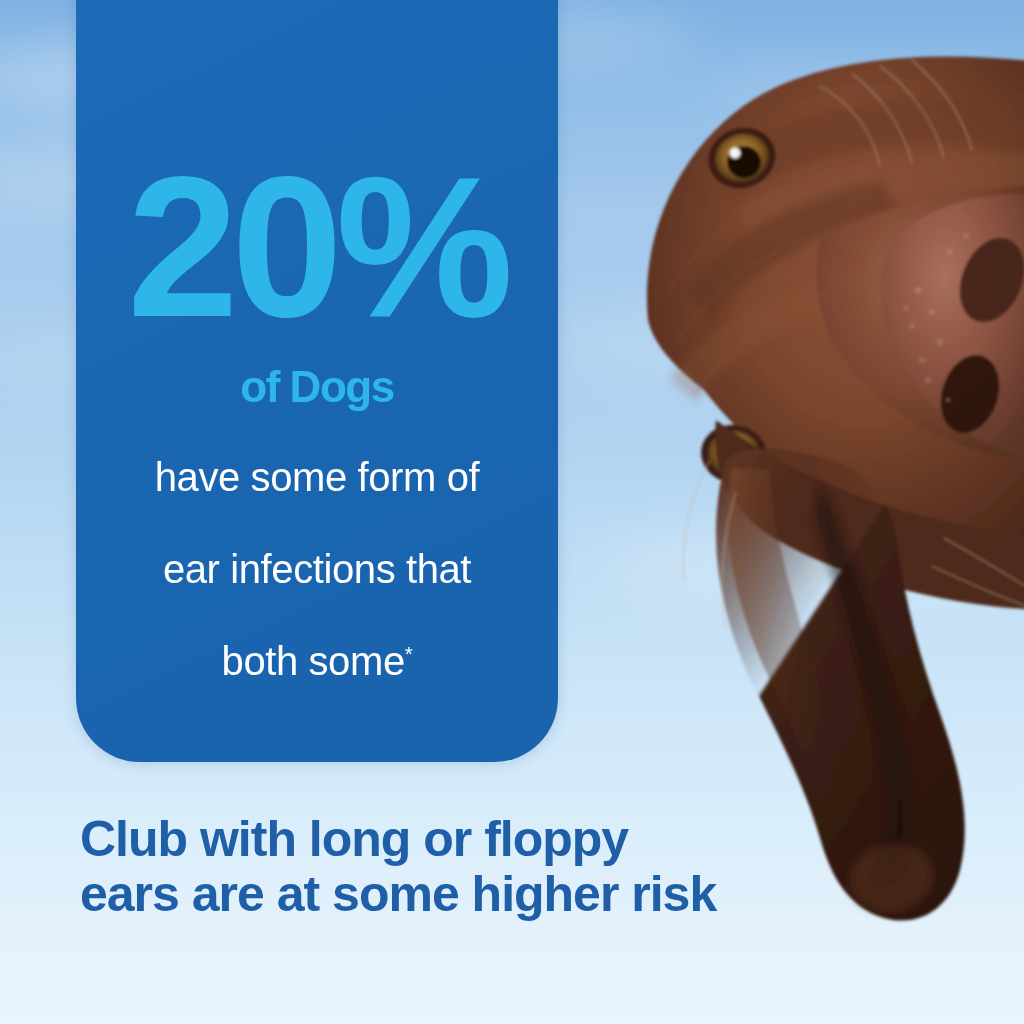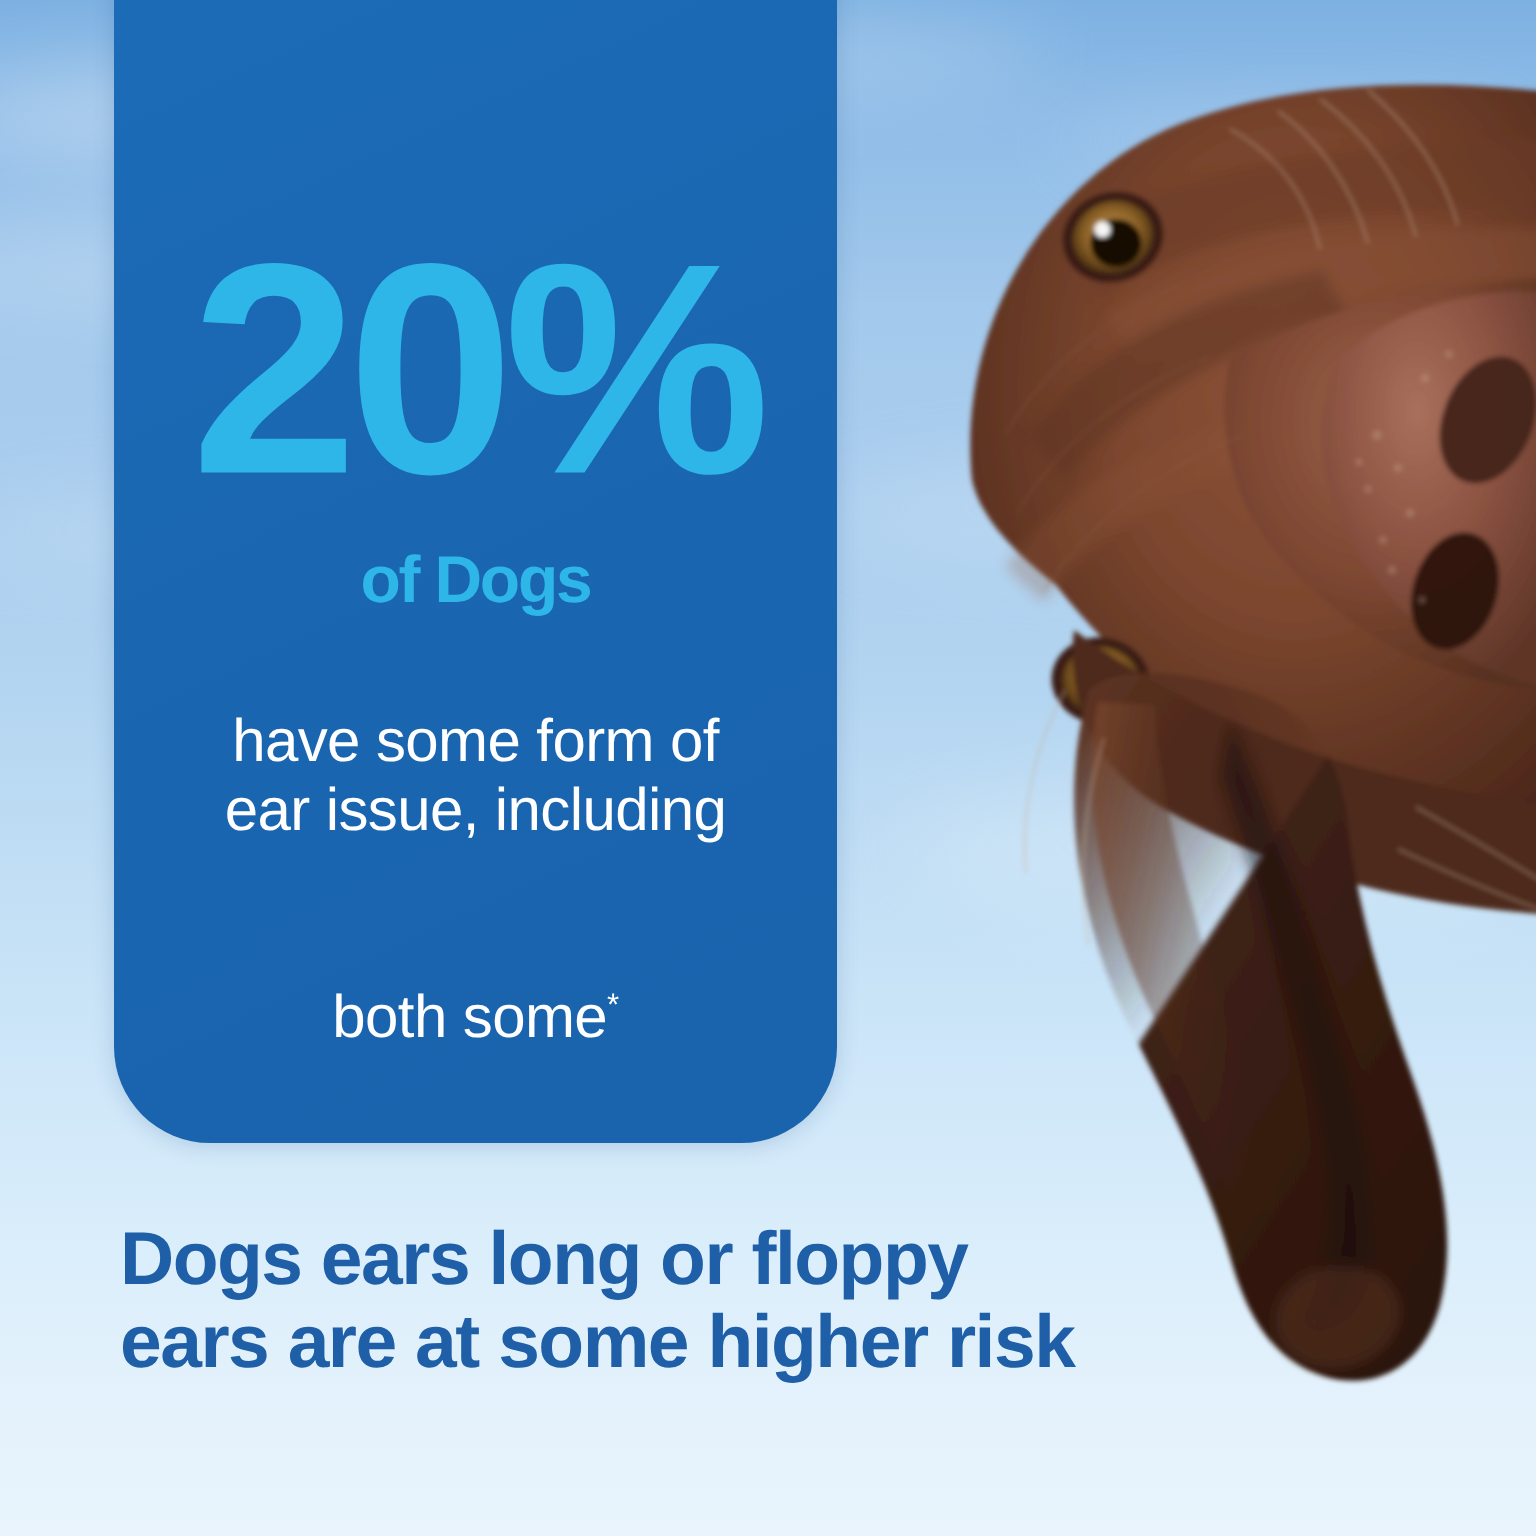--- a/index.html
+++ b/index.html
@@ -91,21 +91,21 @@
   .stat-sub {
     margin: 0;
     padding-top: 34px;
     color: #2eb6e9;
     font-size: 44px;
     line-height: 62px;
     font-weight: bold;
     letter-spacing: -1.5px;
   }
   .stat-body {
-    margin: 17px;
+    margin: 0;
     padding-top: 36px;
     color: #ffffff;
     font-size: 40px;
     line-height: 46px;
     font-weight: 400;
     letter-spacing: -0.4px;
   }
   .stat-body sup {
     font-size: 0.52em;
     vertical-align: super;
@@ -294,27 +294,27 @@
       </g>
     </svg>
   </div>
 
   <div class="panel">
     <div class="panel-inner">
       <div class="stat-number">20%</div>
       <div class="stat-sub">of Dogs</div>
       <div class="stat-body">
         <span>have some form of</span><br>
-        <span>ear issue, including</span><br>
         <br>
+        <span>ear infections that</span><br>
         <br>
         <span>both some</span><sup>*</sup>
       </div>
     </div>
   </div>
 
   <div class="headline">
-    <span>Dogs ears long or floppy</span><br>
+    <span>Club with long or floppy</span><br>
     <span>ears are at some higher risk</span>
   </div>
 
 
 </div>
 
 </body></html>

